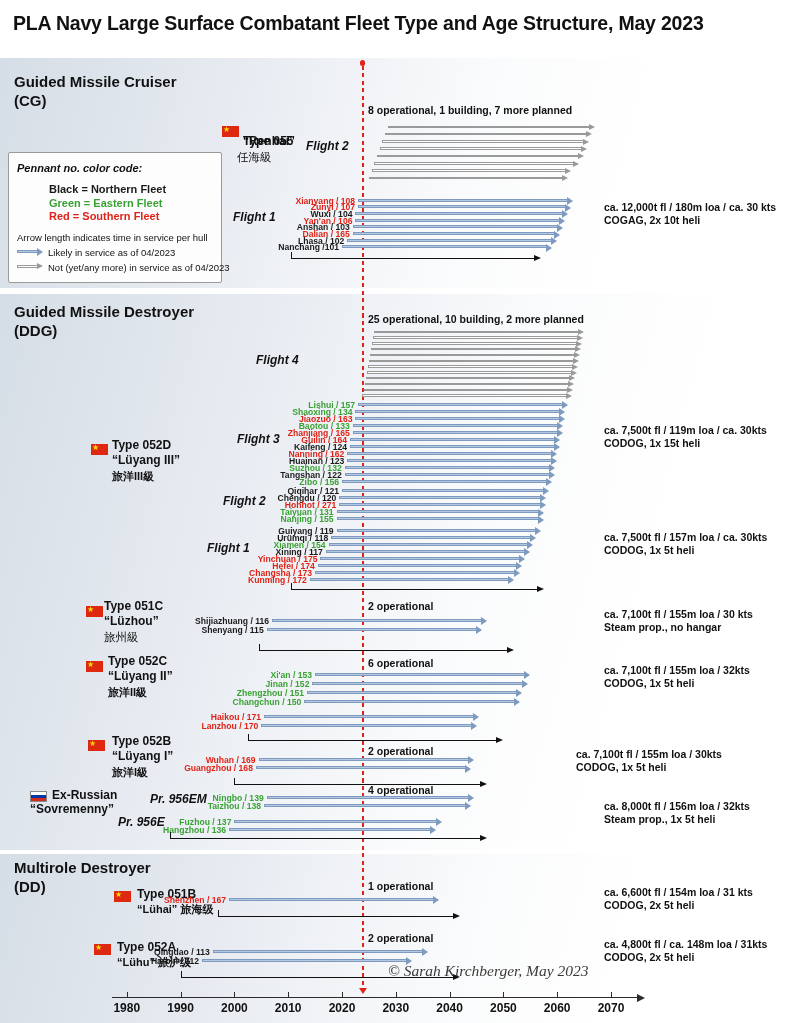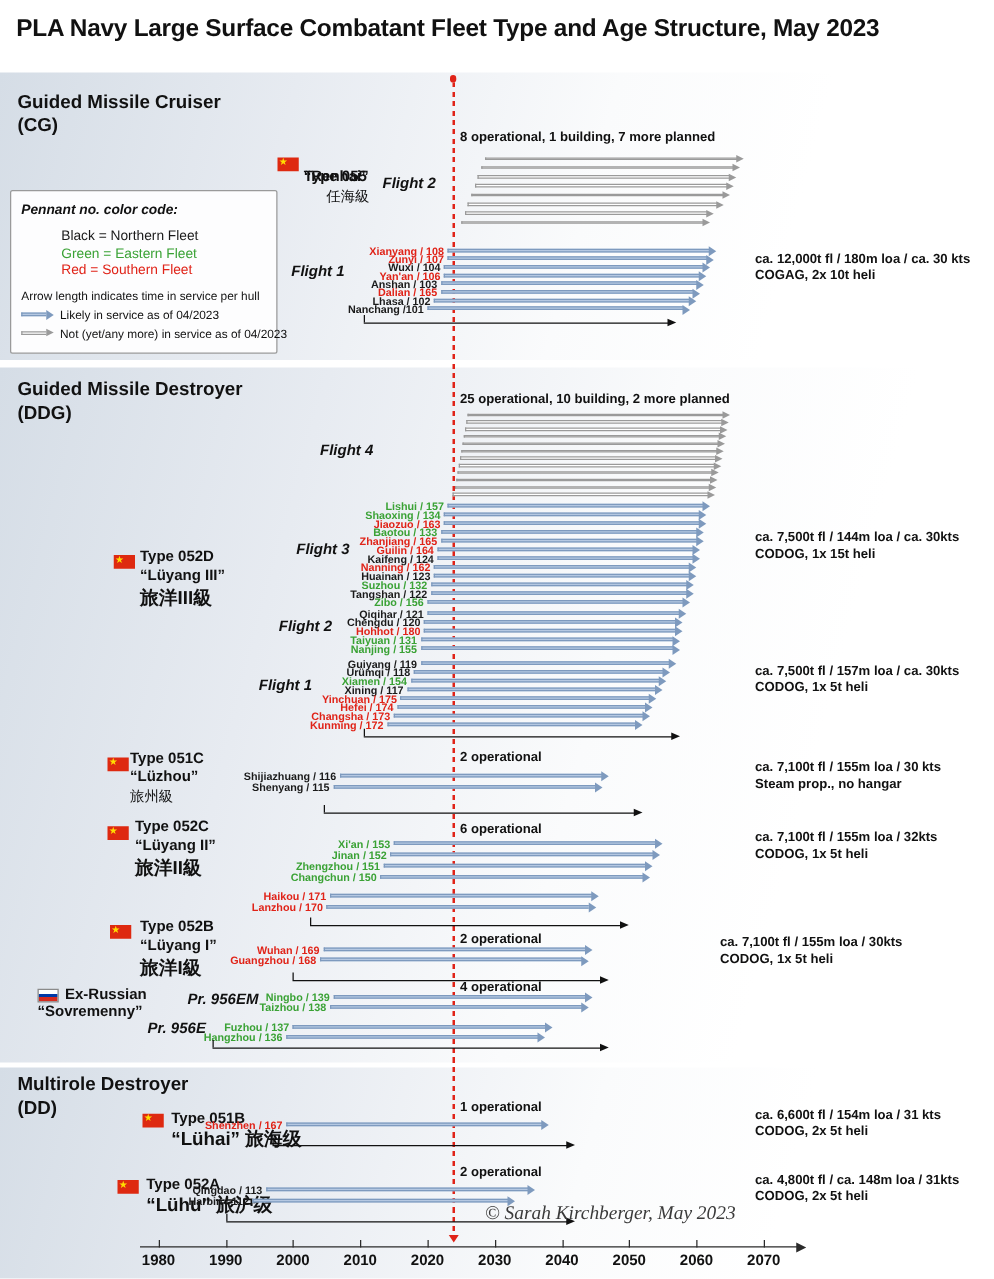--- a/index.html
+++ b/index.html
@@ -11,21 +11,21 @@
   .band1{top:58px;height:230px;}
   .band2{top:294px;height:556px;}
   .band3{top:854px;height:169px;}
   .title{position:absolute;left:13px;top:12px;font-size:19.5px;font-weight:bold;letter-spacing:-0.2px;}
   .sec{position:absolute;font-size:15px;font-weight:bold;line-height:19px;}
   .sec0{left:14px;top:72px;} .sec1{left:14px;top:302px;} .sec2{left:14px;top:858px;}
   
   .legend{position:absolute;left:8px;top:152px;width:214px;height:131px;background:#fdfdfe;
           border:1px solid #9a9a9a;border-radius:2px;padding:9px 8px 6px 8px;}
   .lg-title{font-size:11px;font-weight:bold;font-style:italic;margin-bottom:9px;}
-  .lg-entry{font-size:11px;font-weight:normal;line-height:13.5px;padding-left:32px;}
+  .lg-entry{font-size:11px;font-weight:bold;line-height:13.5px;padding-left:32px;}
   .lg-note{font-size:9.5px;margin-top:8px;}
   .lg-item{font-size:9.5px;margin-top:4px;display:flex;align-items:center;gap:5px;white-space:nowrap;}
   .lg-item:first-of-type{margin-top:7px;}
   .lg-arrow{display:inline-block;position:relative;width:26px;height:8px;flex:0 0 26px;}
   .lg-shaft{position:absolute;left:0;top:1.5px;width:20px;height:3px;background:#b5c8e2;border:1px solid #7e9abe;border-right:none;}
   .lg-head{position:absolute;left:20px;top:-0.5px;width:0;height:0;border-top:4px solid transparent;border-bottom:4px solid transparent;border-left:6px solid #7e9abe;}
   .lg-shaft.pl{background:#fff;border-color:#9a9a9a;height:2.5px;top:2px;}
   .lg-head.pl{border-left-color:#9a9a9a;border-top-width:3.5px;border-bottom-width:3.5px;top:0;}
   .fleet-northern{color:#1a1a1a;} .fleet-eastern{color:#3aa235;} .fleet-southern{color:#e02318;}
   
@@ -39,21 +39,21 @@
   .shaft{position:absolute;height:3px;background:#b5c8e2;border:1px solid #7e9abe;border-right:none;}
   .shaft.planned{height:2.5px;background:#fff;border-color:#9a9a9a;}
   .head{position:absolute;width:0;height:0;border-top:4px solid transparent;border-bottom:4px solid transparent;border-left:6px solid #7e9abe;}
   .head.planned{border-left-color:#9a9a9a;border-top-width:3.5px;border-bottom-width:3.5px;}
   .ship-label{position:absolute;font-size:8.6px;font-weight:bold;line-height:9px;white-space:nowrap;text-align:right;}
   .flight-label{position:absolute;font-size:12px;font-weight:bold;font-style:italic;white-space:nowrap;}
   .status-text{position:absolute;font-size:10.5px;font-weight:bold;white-space:nowrap;}
   .spec-text{position:absolute;font-size:10.5px;font-weight:bold;line-height:13px;white-space:pre-line;}
   .cls-name{position:absolute;font-size:12px;font-weight:bold;white-space:nowrap;}
   .cls-name.cn{font-size:11.5px;font-weight:normal;}
-  .cls-name.cnmix{font-size:15px;}
+  .cls-name.cnmix{font-size:11px;}
   .bracket-line{position:absolute;height:0;border-top:1.6px solid #111;}
   .bracket-riser{position:absolute;width:0;height:6px;border-left:1.6px solid #111;}
   .bracket-head{position:absolute;width:0;height:0;border-top:3.6px solid transparent;border-bottom:3.6px solid transparent;border-left:7px solid #111;}
   .flag{position:absolute;width:17px;height:11px;}
   .flag.china{background:#de2910;}
   .flag.china span{position:absolute;left:1px;top:-2px;color:#ffde00;font-size:8px;line-height:11px;}
   .flag.russia{background:linear-gradient(to bottom,#fff 0 33%,#0039a6 33% 66%,#d52b1e 66% 100%);border:0.5px solid #8a8a8a;}
   
   .axis-line{position:absolute;left:112px;top:997px;width:526px;height:0;border-top:1.8px solid #2b2b2b;}
   .axis-head{position:absolute;left:637px;top:994px;width:0;height:0;border-top:4px solid transparent;border-bottom:4px solid transparent;border-left:8px solid #2b2b2b;}
@@ -110,21 +110,21 @@
   <div class="redline"></div>
   <div class="reddot"></div>
   <div class="redmark"></div>
 
   <div id="chart">
       <div class="flag china" style="left: 222px; top: 126px;">
         <span>★</span>
       </div>
       <div class="cls-name" style="left: 243px; top: 134px;">Type 055</div>
       <div class="cls-name" style="left: 243px; top: 134px;">“Renhai”</div>
-      <div class="cls-name cn" style="left: 261px; top: 150px; font-family: Liberation Mono, monospace;">任海級</div>
+      <div class="cls-name cn" style="left: 237px; top: 150px; font-family: Liberation Mono, monospace;">任海級</div>
       <div class="status-text" style="left: 368px; top: 104px;">8 operational, 1 building, 7 more planned</div>
       <div class="spec-text" style="left: 604px; top: 201px;">ca. 12,000t fl / 180m loa / ca. 30 kts
 COGAG, 2x 10t heli</div>
       <div class="flight-label" style="left: 306px; top: 139px;">Flight 2</div>
       <div class="shaft planned" style="left: 387.73px; top: 125.5px; width: 202.13px;"></div>
       <div class="head planned" style="left: 588.86px; top: 124px;"></div>
       <div class="shaft planned" style="left: 385.04px; top: 132.8px; width: 202.13px;"></div>
       <div class="head planned" style="left: 586.17px; top: 131.3px;"></div>
       <div class="shaft planned" style="left: 382.35px; top: 140.1px; width: 202.13px;"></div>
       <div class="head planned" style="left: 583.48px; top: 138.6px;"></div>
@@ -166,21 +166,21 @@
       <div class="bracket-riser" style="left: 290.89px; top: 252px;"></div>
       <div class="bracket-line" style="left: 290.89px; top: 258px; width: 244.17px;"></div>
       <div class="bracket-head" style="left: 534.06px; top: 255px;"></div>
       <div class="flag china" style="left: 91px; top: 444px;">
         <span>★</span>
       </div>
       <div class="cls-name" style="left: 112px; top: 438px;">Type 052D</div>
       <div class="cls-name" style="left: 112px; top: 453px;">“Lüyang III”</div>
       <div class="cls-name cnmix" style="left: 112px; top: 469px;">旅洋III級</div>
       <div class="status-text" style="left: 368px; top: 313px;">25 operational, 10 building, 2 more planned</div>
-      <div class="spec-text" style="left: 604px; top: 424px;">ca. 7,500t fl / 144m loa / ca. 30kts
+      <div class="spec-text" style="left: 604px; top: 424px;">ca. 7,500t fl / 119m loa / ca. 30kts
 CODOG, 1x 15t heli</div>
       <div class="spec-text" style="left: 604px; top: 531px;">ca. 7,500t fl / 157m loa / ca. 30kts
 CODOG, 1x 5t heli</div>
       <div class="flight-label" style="left: 256px; top: 353px;">Flight 4</div>
       <div class="shaft planned" style="left: 374.28px; top: 330.5px; width: 204.82px;"></div>
       <div class="head planned" style="left: 578.1px; top: 329px;"></div>
       <div class="shaft planned" style="left: 373.204px; top: 336.3px; width: 204.82px;"></div>
       <div class="head planned" style="left: 577.024px; top: 334.8px;"></div>
       <div class="shaft planned" style="left: 372.128px; top: 342.1px; width: 204.82px;"></div>
       <div class="head planned" style="left: 575.948px; top: 340.6px;"></div>
@@ -239,21 +239,21 @@
       <div class="ship-label fleet-eastern" style="right: 456px; top: 477.5px;">Zibo / 156</div>
       <div class="shaft" style="left: 342px; top: 479.5px; width: 204.82px;"></div>
       <div class="head" style="left: 545.82px; top: 478px;"></div>
       <div class="flight-label" style="left: 223px; top: 494px;">Flight 2</div>
       <div class="ship-label fleet-northern" style="right: 456px; top: 486.5px;">Qiqihar / 121</div>
       <div class="shaft" style="left: 342px; top: 488.5px; width: 202.13px;"></div>
       <div class="head" style="left: 543.13px; top: 487px;"></div>
       <div class="ship-label fleet-northern" style="right: 458.69px; top: 493.7px;">Chengdu / 120</div>
       <div class="shaft" style="left: 339.31px; top: 495.7px; width: 202.13px;"></div>
       <div class="head" style="left: 540.44px; top: 494.2px;"></div>
-      <div class="ship-label fleet-southern" style="right: 458.69px; top: 500.9px;">Hohhot / 180</div>
+      <div class="ship-label fleet-southern" style="right: 458.69px; top: 500.9px;">Hohhot / 271</div>
       <div class="shaft" style="left: 339.31px; top: 502.9px; width: 202.13px;"></div>
       <div class="head" style="left: 540.44px; top: 501.4px;"></div>
       <div class="ship-label fleet-eastern" style="right: 461.38px; top: 508.1px;">Taiyuan / 131</div>
       <div class="shaft" style="left: 336.62px; top: 510.1px; width: 202.13px;"></div>
       <div class="head" style="left: 537.75px; top: 508.6px;"></div>
       <div class="ship-label fleet-eastern" style="right: 461.38px; top: 515.3px;">Nanjing / 155</div>
       <div class="shaft" style="left: 336.62px; top: 517.3px; width: 202.13px;"></div>
       <div class="head" style="left: 537.75px; top: 515.8px;"></div>
       <div class="flight-label" style="left: 207px; top: 541px;">Flight 1</div>
       <div class="ship-label fleet-northern" style="right: 461.38px; top: 526.5px;">Guiyang / 119</div>
@@ -346,20 +346,22 @@
       <div class="ship-label fleet-southern" style="right: 542.08px; top: 764.3px;">Guangzhou / 168</div>
       <div class="shaft" style="left: 255.92px; top: 766.3px; width: 210.2px;"></div>
       <div class="head" style="left: 465.12px; top: 764.8px;"></div>
       <div class="bracket-riser" style="left: 234.4px; top: 778px;"></div>
       <div class="bracket-line" style="left: 234.4px; top: 784px; width: 246.86px;"></div>
       <div class="bracket-head" style="left: 480.26px; top: 781px;"></div>
       <div class="flag russia" style="left: 30px; top: 791px;"></div>
       <div class="cls-name" style="left: 52px; top: 788px;">Ex-Russian</div>
       <div class="cls-name" style="left: 30px; top: 802px;">“Sovremenny”</div>
       <div class="status-text" style="left: 368px; top: 784px;">4 operational</div>
+      <div class="spec-text" style="left: 604px; top: 800px;">ca. 8,000t fl / 156m loa / 32kts
+Steam prop., 1x 5t heli</div>
       <div class="flight-label" style="left: 150px; top: 792px;">Pr. 956EM</div>
       <div class="ship-label fleet-eastern" style="right: 531.32px; top: 793.5px;">Ningbo / 139</div>
       <div class="shaft" style="left: 266.68px; top: 795.5px; width: 202.13px;"></div>
       <div class="head" style="left: 467.81px; top: 794px;"></div>
       <div class="ship-label fleet-eastern" style="right: 534.01px; top: 801.8px;">Taizhou / 138</div>
       <div class="shaft" style="left: 263.99px; top: 803.8px; width: 202.13px;"></div>
       <div class="head" style="left: 465.12px; top: 802.3px;"></div>
       <div class="flight-label" style="left: 118px; top: 815px;">Pr. 956E</div>
       <div class="ship-label fleet-eastern" style="right: 563.6px; top: 817.5px;">Fuzhou / 137</div>
       <div class="shaft" style="left: 234.4px; top: 819.5px; width: 202.13px;"></div>

